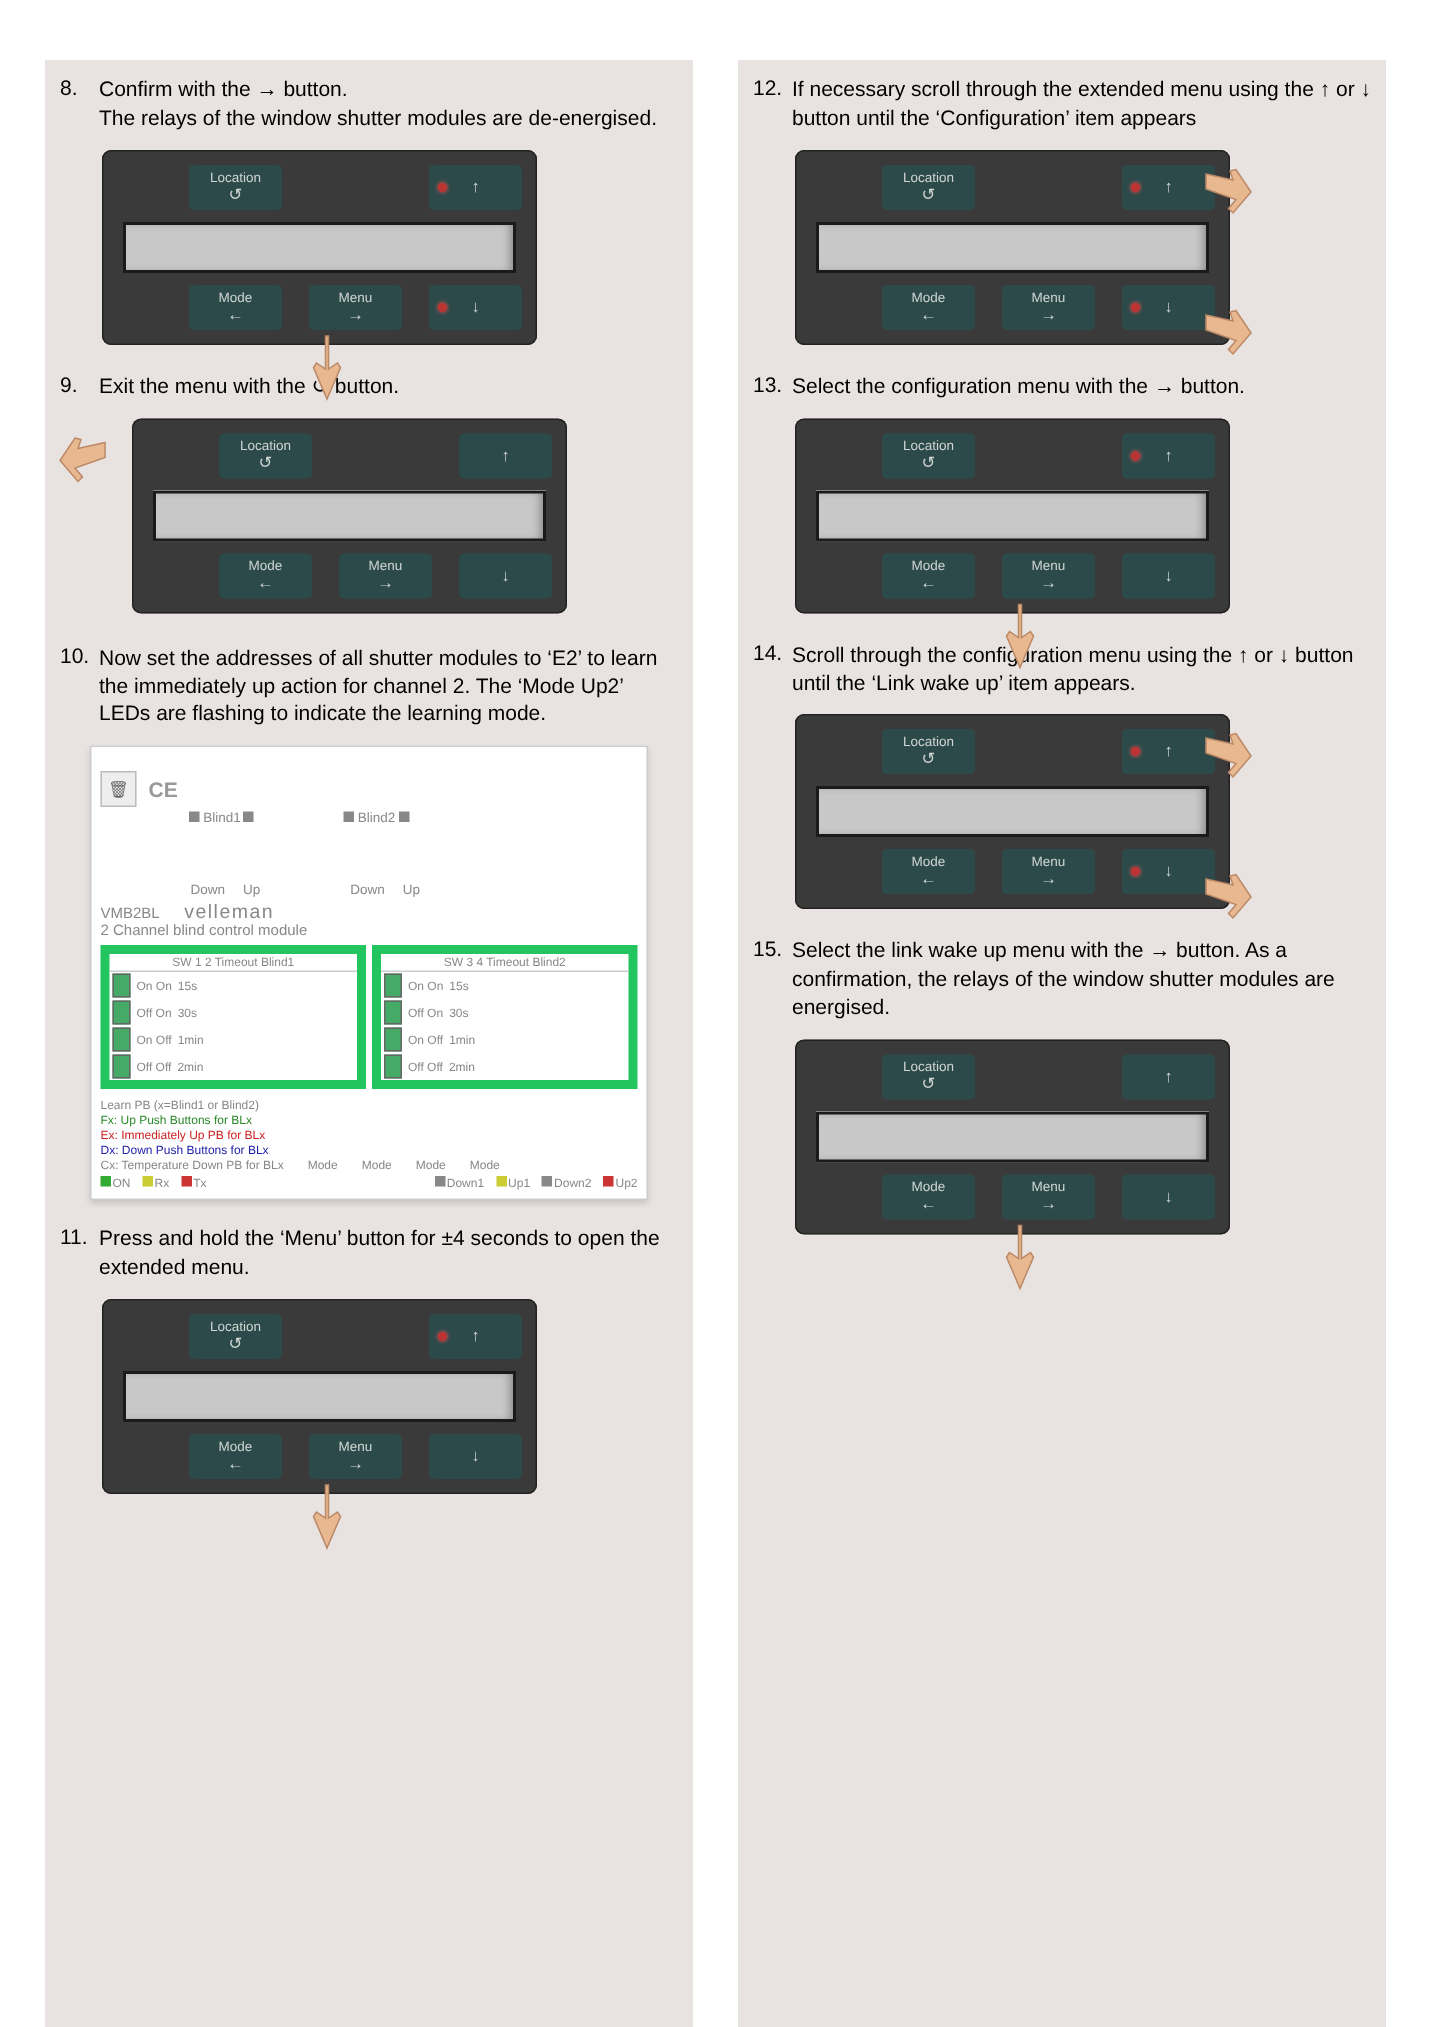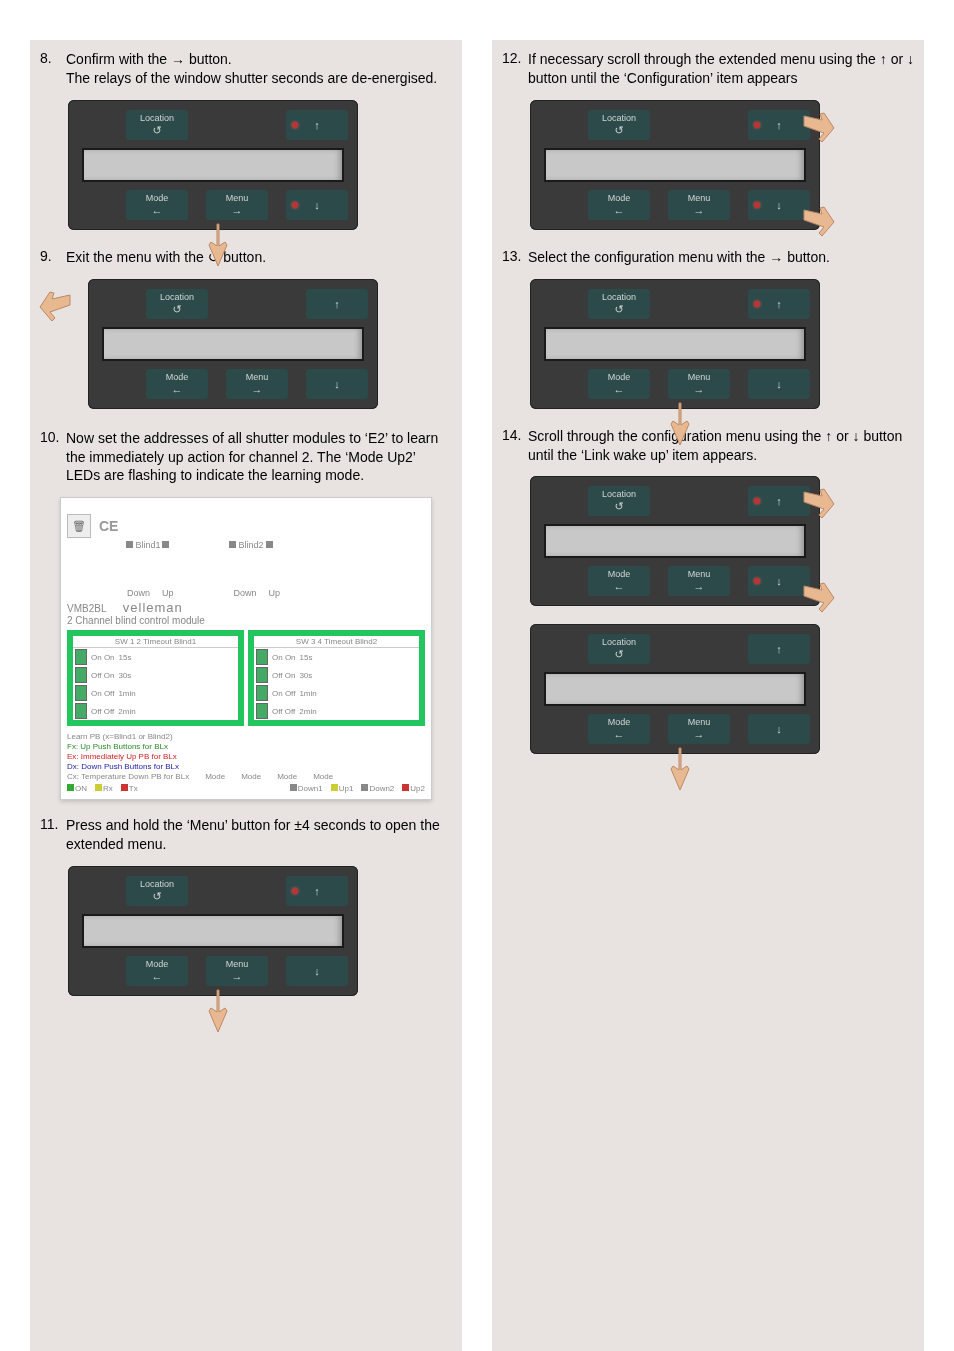--- a/index.html
+++ b/index.html
@@ -249,21 +249,21 @@
 
 <div class="page">
   <div class="columns">
 
     <div class="col">
       <ol class="steplist">
         <li>
           <span class="stepnum">8.</span>
           <span class="steptext">
             <span>Confirm with the → button.</span>
-            <span class="line2">The relays of the window shutter seconds are de-energised.</span>
+            <span class="line2">The relays of the window shutter modules are de-energised.</span>
           </span>
         </li>
       </ol>
 
       <div class="device-wrap">
         <div class="device">
           <div class="dev-row">
             <div class="dev-btn">
               <span class="small">Location</span>
               <span class="arrow">↺</span>
@@ -624,20 +624,26 @@
               <path d="M4 10 L22 14 L20 8 L24 7 L34 22 L22 36 L19 33 L24 27 L4 20 Z" fill="#e8b890" stroke="#b86" stroke-width="1"></path>
             </svg>
         </div>
         <div class="hand right-down">
           <svg viewBox="0 0 36 46">
               <path d="M4 10 L22 14 L20 8 L24 7 L34 22 L22 36 L19 33 L24 27 L4 20 Z" fill="#e8b890" stroke="#b86" stroke-width="1"></path>
             </svg>
         </div>
       </div>
 
+      <ol class="steplist">
+        <li>
+          <span class="stepnum">15.</span>
+          <span class="steptext">Select the link wake up menu with the → button. As a confirmation, the relays of the window shutter modules are energised.</span>
+        </li>
+      </ol>
 
       <div class="device-wrap">
         <div class="device">
           <div class="dev-row">
             <div class="dev-btn">
               <span class="small">Location</span>
               <span class="arrow">↺</span>
             </div>
             <div class="dev-btn empty"></div>
             <div class="dev-btn">

